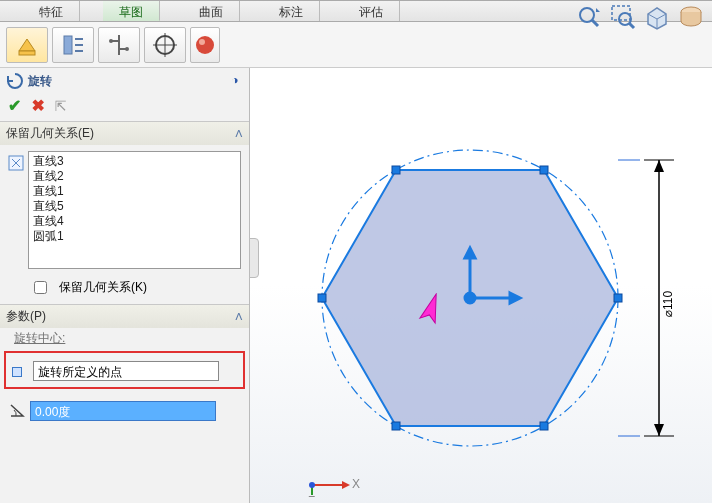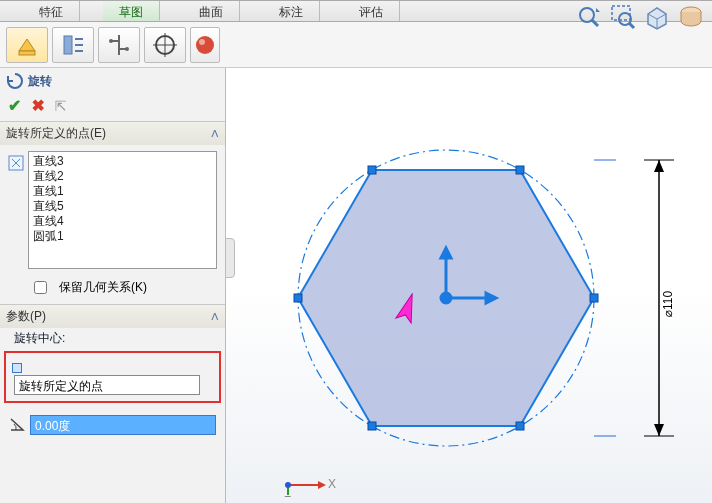--- a/index.html
+++ b/index.html
@@ -6,31 +6,31 @@
   body{background:#fff;width:712px;height:503px;overflow:hidden;position:relative;}
   .tabbar{height:22px;background:linear-gradient(#f2f2f2,#e4e4e4);border-top:1px solid #aaa;border-bottom:1px solid #aaa;display:flex;}
   .tab{padding:3px 16px 0 16px;border-right:1px solid #bbb;color:#333;cursor:pointer;margin-left:23px;}
   .tab.active{background:linear-gradient(#eaf4ea,#d2e8d2);color:#1a6b1a;border-bottom:1px solid #d2e8d2;}
   .toolstrip{height:46px;background:#f5f5f5;border-bottom:1px solid #ccc;display:flex;align-items:center;padding-left:6px;}
   .toolstrip .slot{width:42px;height:36px;border:1px solid #bbb;background:linear-gradient(#fff,#eaeaea);margin-right:4px;display:flex;align-items:center;justify-content:center;border-radius:2px;}
   .slot.sel{background:linear-gradient(#fff4d8,#ffe6a0);}
   .slot svg{display:block;}
   .slot.cut{width:30px;}
   .main{display:flex;height:calc(503px - 22px - 46px);}
-  .panel{width:226px;border-right:1px solid #bbb;background:#f2f2f2;display:flex;flex-direction:column;overflow:hidden;}
+  .panel{width:250px;border-right:1px solid #bbb;background:#f2f2f2;display:flex;flex-direction:column;overflow:hidden;}
   .phead{display:flex;align-items:center;gap:4px;padding:4px 6px;color:#3a5a8a;font-weight:bold;}
   .phead svg{flex:none;}
   .actionrow{display:flex;align-items:center;gap:10px;padding:2px 8px 6px 8px;}
   .group{border-top:1px solid #c8c8c8;}
   .grouphead{background:linear-gradient(#f0f0e8,#e4e4dc);padding:3px 6px;display:flex;justify-content:space-between;align-items:center;color:#333;}
   .chev{color:#5a7aa8;font-size:14px;}
   .listwrap{margin:6px 8px 6px 28px;background:#fff;border:1px solid #999;height:118px;overflow:auto;padding:2px 4px;color:#222;}
   .listwrap div{line-height:15px;}
   .checkrow{padding:4px 8px 8px 34px;display:flex;align-items:center;gap:12px;}
-  .sub{padding:2px 8px 2px 14px;color:#0f172a;}
+  .sub{padding:2px 8px 2px 14px;color:#737373;text-decoration:underline;}
   .redbox{border:2px solid #e03030;margin:2px 4px 12px 4px;padding:8px 6px 6px 6px;position:relative;}
   .sq{width:10px;height:10px;border:1px solid #3a78c8;background:#cfe2ff;display:inline-block;margin-right:6px;vertical-align:-1px;}
   .txtinput{display:inline-block;border:1px solid #888;background:#fff;padding:2px 4px;width:186px;height:20px;margin-left:2px;}
   .anglewrap{padding:0 8px 6px 8px;display:flex;gap:4px;}
   .angleval{background:#5bb0ff;color:#fff;padding:2px 4px;width:186px;height:20px;border:1px solid #3a78c8;}
   .helpbtn{position:absolute;top:70px;left:224px;width:22px;height:22px;color:#2a56a8;font-weight:bold;text-align:center;line-height:20px;}
   .canvas{flex:1;position:relative;background:linear-gradient(#fff 0%,#fff 50%,#eef1f5 100%);}
   .viewtools{position:absolute;top:4px;right:8px;display:flex;gap:8px;}
   .hex{position:absolute;left:30px;top:60px;}
   .dim{position:absolute;right:28px;top:60px;}
@@ -130,21 +130,21 @@
       <span>旋转</span>
     </div>
     <div class="actionrow">
       <span style="color:#2a9a2a;font-size:16px;font-weight:bold;">✔</span>
       <span style="color:#d83a2a;font-size:16px;font-weight:bold;">✖</span>
       <span style="color:#999;font-size:14px;">⇱</span>
     </div>
 
     <div class="group">
       <div class="grouphead">
-        <span>旋转所定义的点(E)</span>
+        <span>保留几何关系(E)</span>
         <span class="chev">˄</span>
       </div>
       <div style="position:relative;">
         <span class="listicon" style="position:absolute;left:8px;top:4px;">
           <svg width="16" height="16">
               <rect x="1" y="1" width="14" height="14" fill="#eef4ff" stroke="#5a8ac8"></rect>
               <path d="M4 4 L12 12 M4 12 L12 4" stroke="#5a8ac8"></path>
             </svg>
         </span>
         <div class="listwrap">

